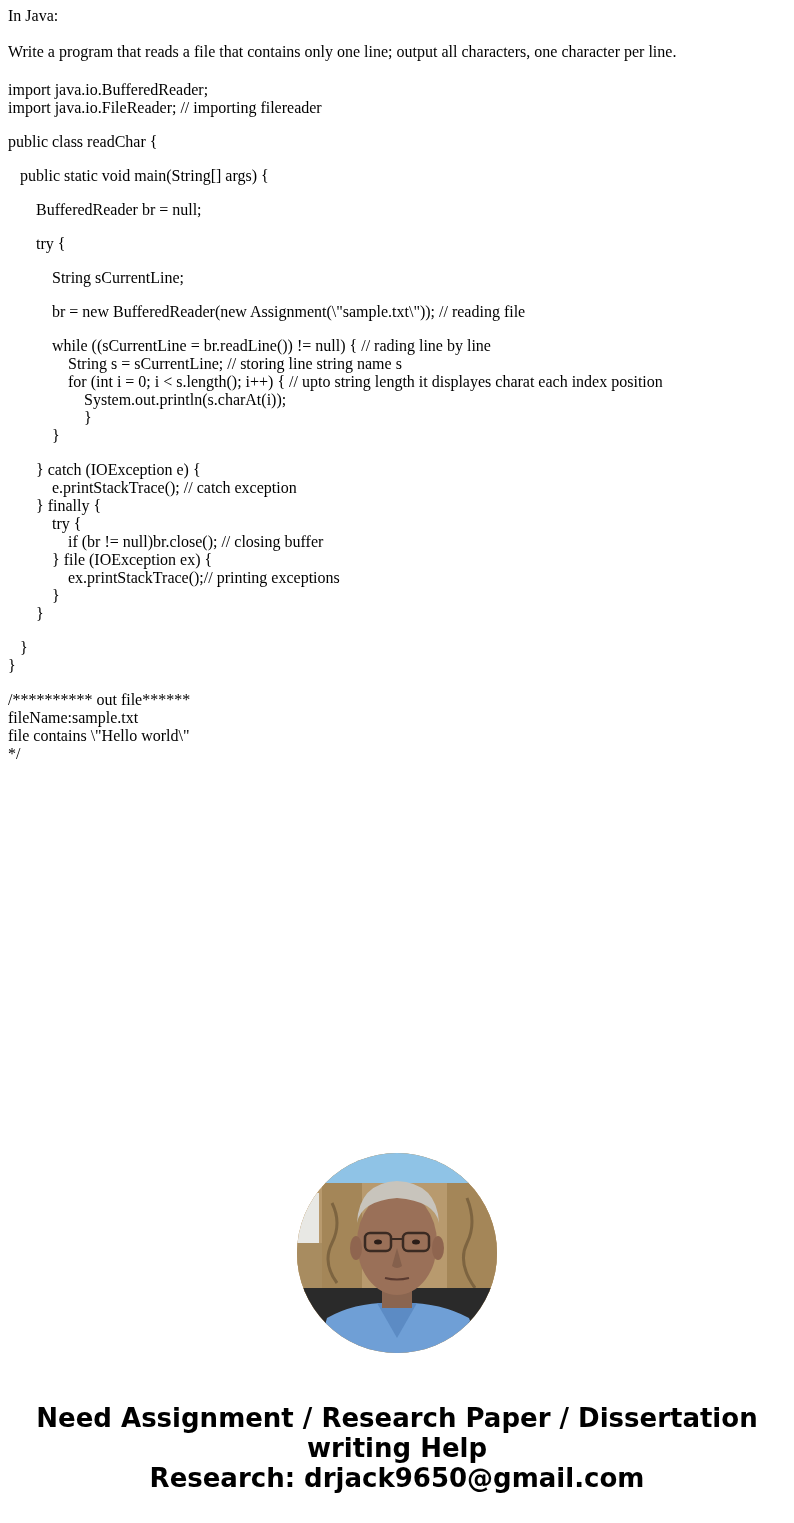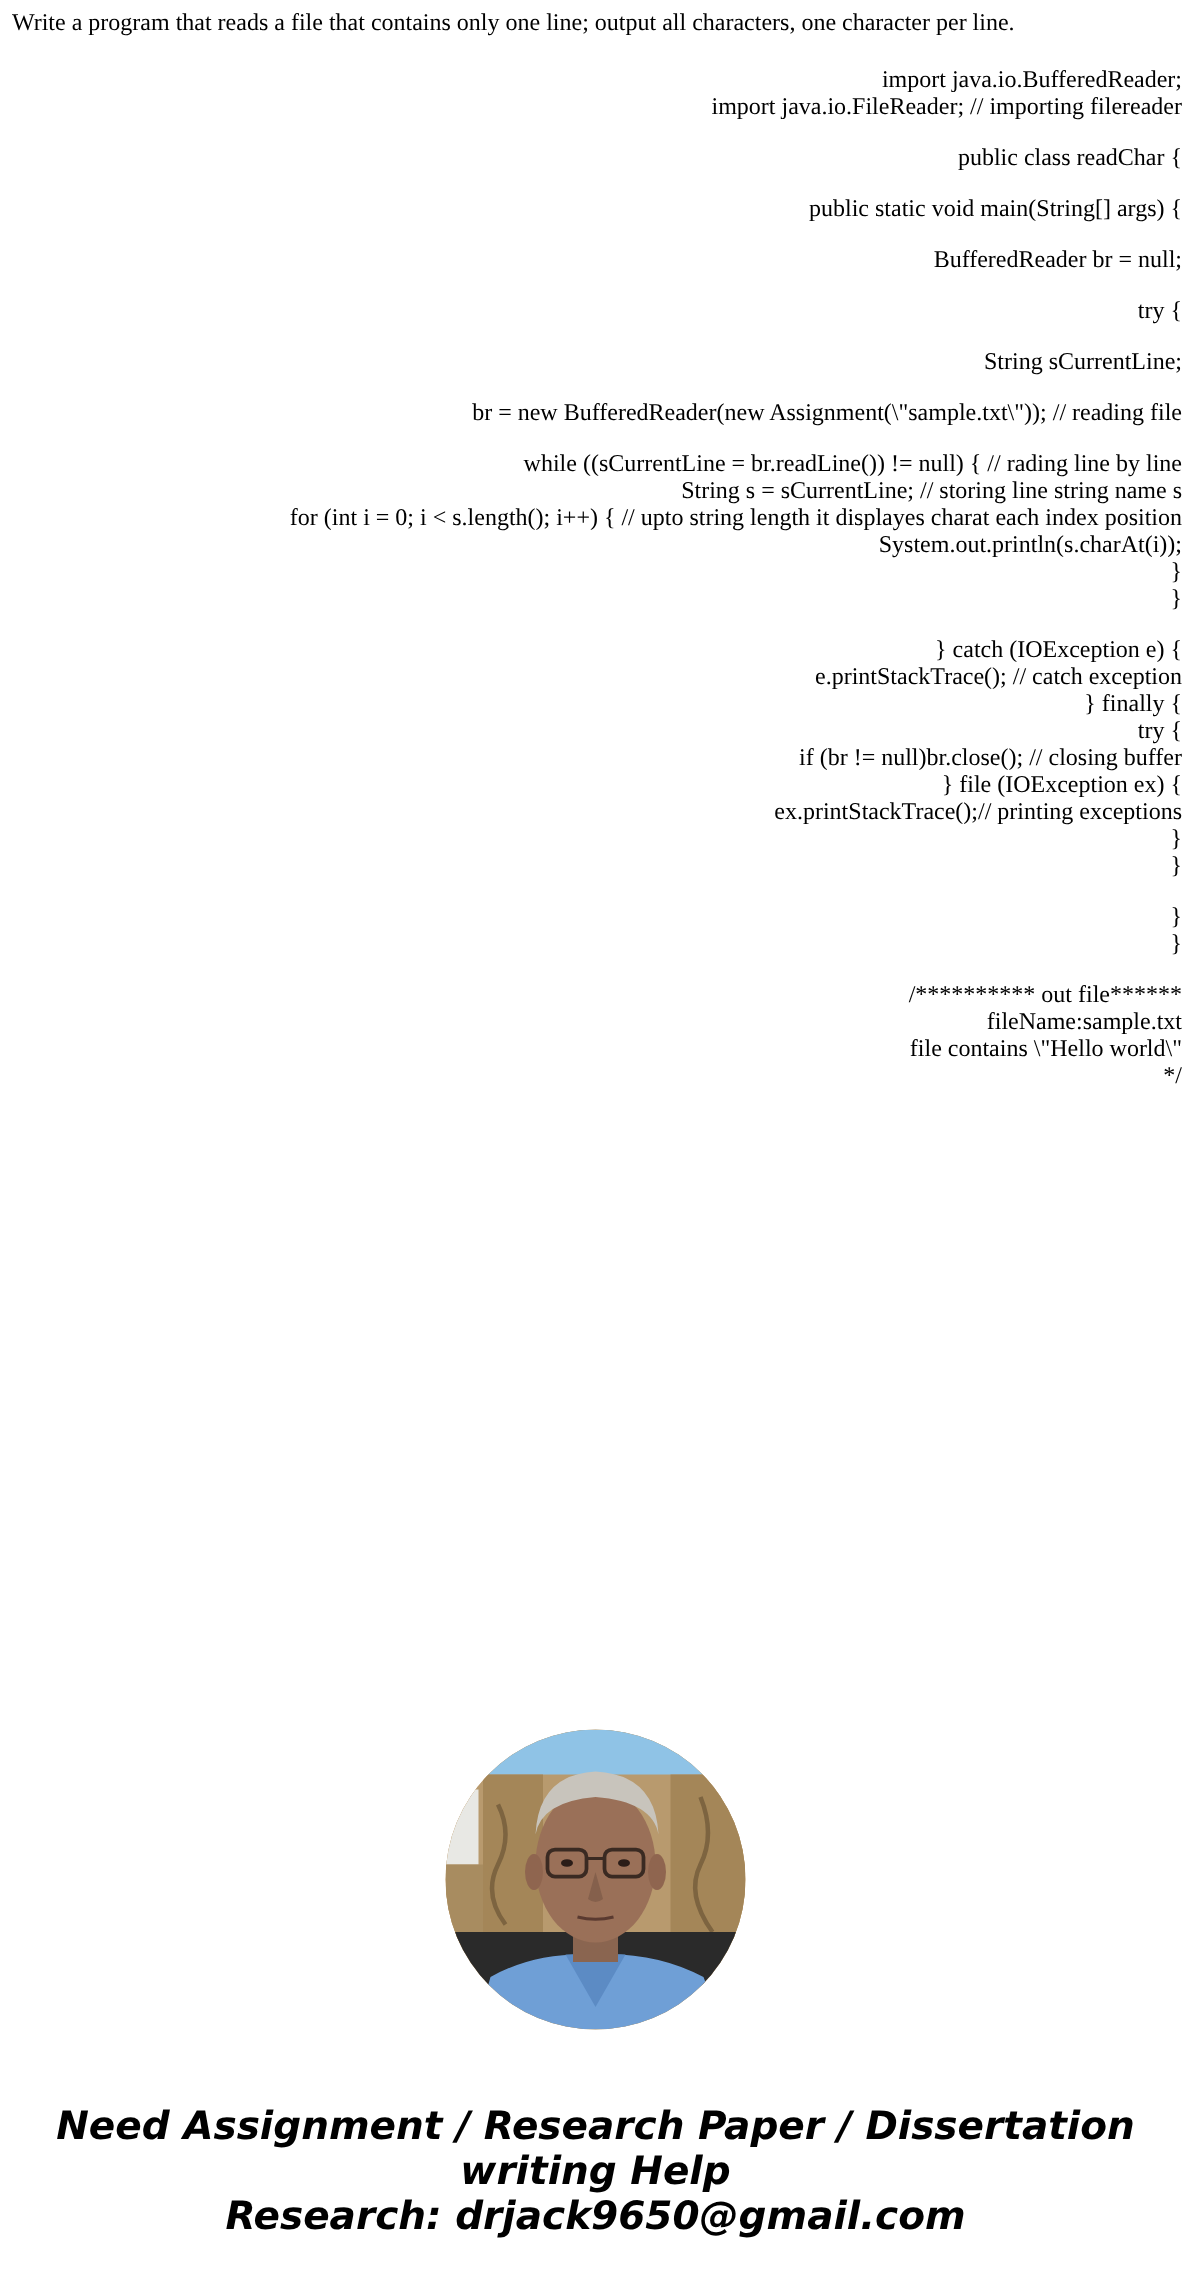--- a/index.html
+++ b/index.html
@@ -33,21 +33,20 @@
       margin: 0 0 18px 0;
       font-size: 18.7px;
       font-weight: bold;
       line-height: 22px;
     }
     .code {
       margin: 0;
       font-family: "Liberation Serif", serif;
       font-size: 16px;
       line-height: 18px;
-      text-align: right;
     }
     .code-line {
       display: block;
       white-space: pre;
       min-height: 18px;
       height: 18px;
     }
     .code-line.gap {
       height: 16px;
       min-height: 16px;
@@ -67,28 +66,28 @@
       position: absolute;
       left: 0;
       top: 1403px;
       width: 794px;
       text-align: center;
       font-family: "DejaVu Sans", sans-serif;
       font-weight: bold;
       font-size: 26px;
       line-height: 30px;
       color: #000000;
-      font-style: italic;
     }
     .promo div { white-space: nowrap; }
   </style>
 </head>
 <body>
 
 <div class="content">
+  <p class="para q1">In Java:</p>
   <p class="para q2">Write a program that reads a file that contains only one line; output all characters, one character per line.</p>
   <div class="code" id="code-block">
       <span class="code-line">import java.io.BufferedReader;</span>
       <span class="code-line">import java.io.FileReader; // importing filereader</span>
       <span class="code-line gap"></span>
       <span class="code-line">public class readChar {</span>
       <span class="code-line gap"></span>
       <span class="code-line">   public static void main(String[] args) {</span>
       <span class="code-line gap"></span>
       <span class="code-line">       BufferedReader br = null;</span>

